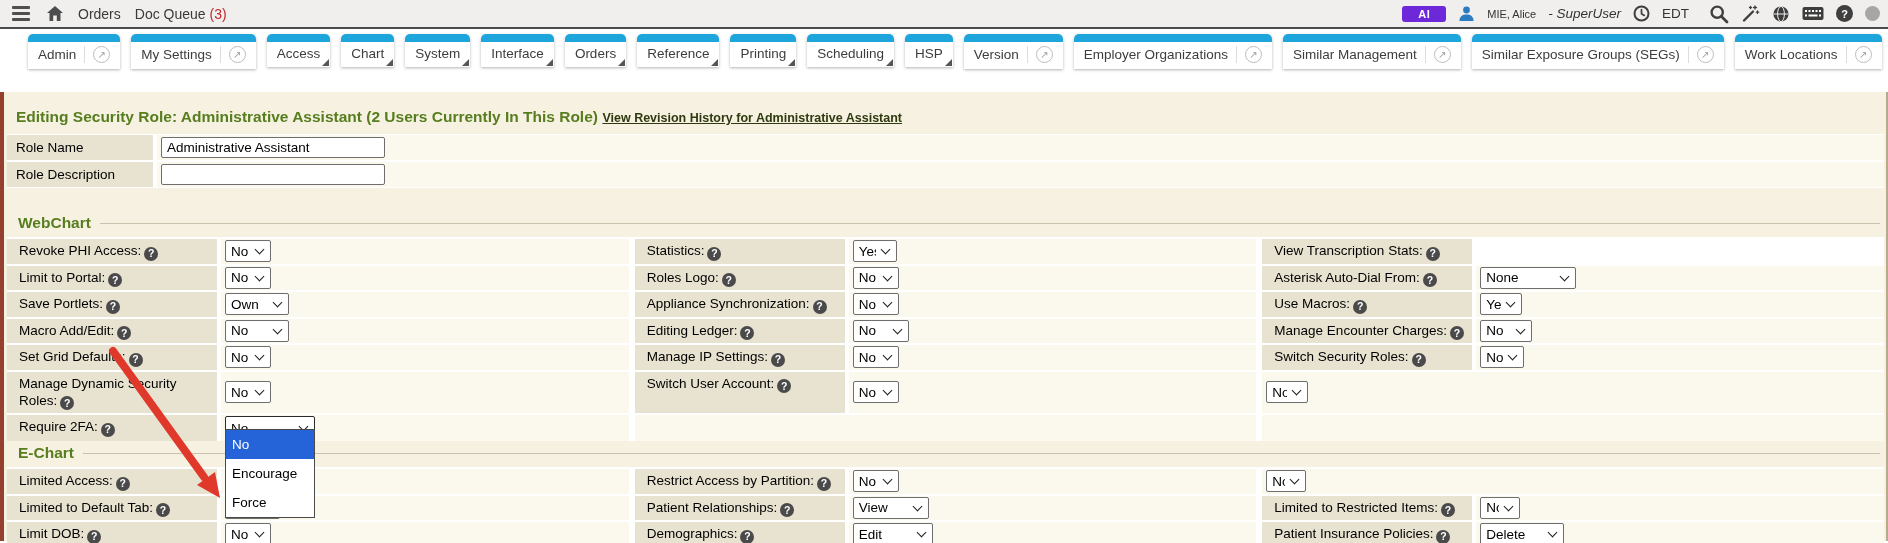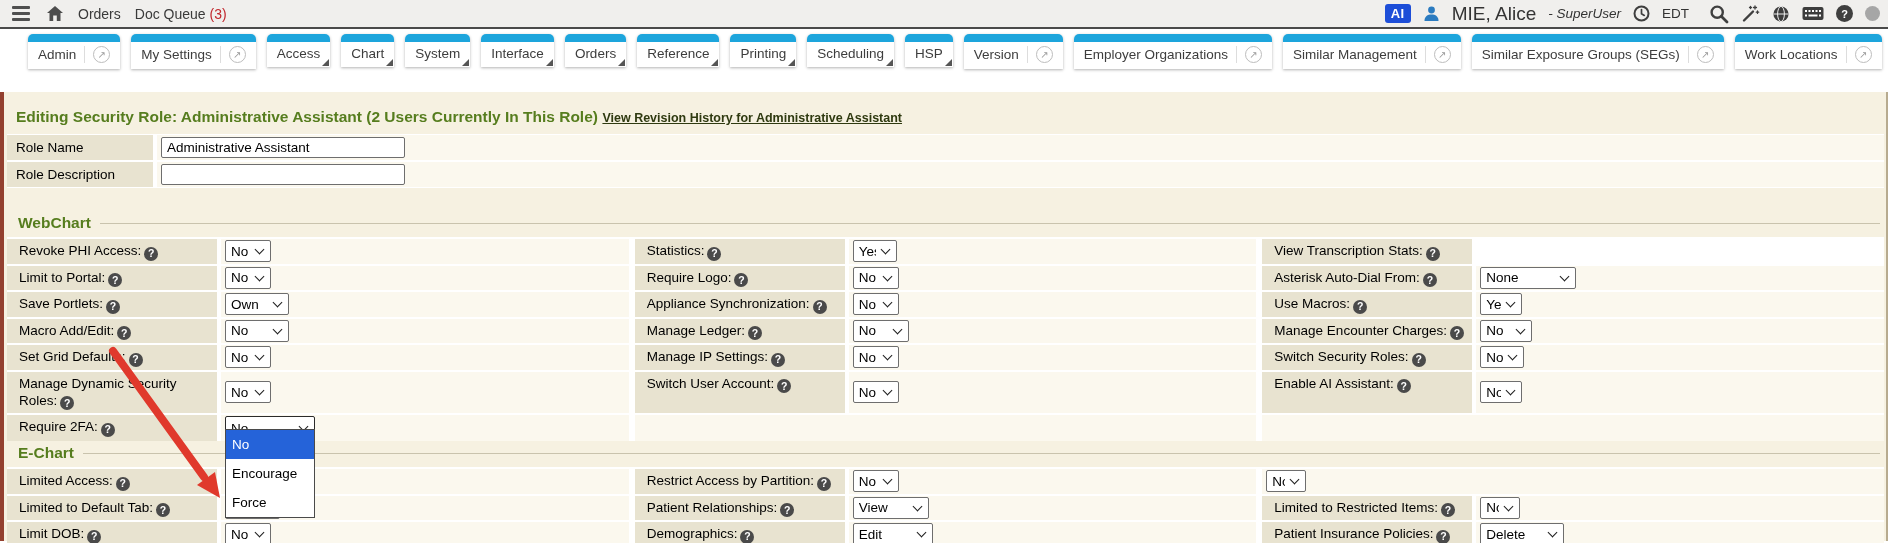--- a/index.html
+++ b/index.html
@@ -14,23 +14,23 @@
   }
   
   .topbar{height:29px; background:#f0efed; border-bottom:2px solid #4a4a4a;
     display:flex; align-items:center; justify-content:space-between; padding:0 8px 0 10px;}
   .tb-left,.tb-right{display:flex; align-items:center; gap:12px;}
   .tb-left{gap:14px;}
   .hamburger{display:inline-flex; flex-direction:column; gap:3px; cursor:pointer; padding:2px;}
   .hamburger i{display:block; width:18px; height:3px; background:#4f4f4f; border-radius:1px;}
   .navitem{font-size:14px; color:#3a3a3a; cursor:pointer; white-space:nowrap;}
   .navitem .cnt{color:var(--badge-red);}
-  .ai-badge{background:#1d4ed8; color:#fff; font-weight:bold; font-size:13px;
-    padding:2px 6px; border-radius:3px; letter-spacing:.5px; cursor:pointer;}
-  .tb-user{font-size:19px; color:#333; white-space:nowrap;}
+  .ai-badge{background:#6d28d9; color:#fff; font-weight:bold; font-size:11px;
+    padding:2px 16px; border-radius:3px; letter-spacing:.5px; cursor:pointer;}
+  .tb-user{font-size:11px; color:#333; white-space:nowrap;}
   .tb-role{font-size:13.5px; color:#333; font-style:italic; white-space:nowrap;}
   .tb-ic{display:inline-flex; align-items:center; cursor:pointer;}
   .help-circle{width:17px; height:17px; border-radius:50%; background:#3f3f3f; color:#fff;
     font-size:11px; font-weight:bold; display:inline-flex; align-items:center; justify-content:center;}
   .gray-dot{width:15px; height:15px; border-radius:50%; background:#a6a6a6; display:inline-block;}
   .tz{font-size:13.5px; color:#333;}
   
   .tabbar{height:44px; background:#fff; display:flex; align-items:flex-start;
     padding:5px 6px 0 28px; gap:11px; white-space:nowrap; overflow:hidden;}
   .tab{position:relative; display:inline-flex; flex-direction:column; cursor:pointer;
@@ -49,21 +49,21 @@
   .heading-row{padding-left:9px; margin-bottom:8px; white-space:nowrap;}
   .heading{color:var(--section-green); font-weight:bold; font-size:15.5px;}
   .rev-link{color:#2f3a10; font-weight:bold; font-size:12.5px; text-decoration:underline;
     cursor:pointer;}
   
   .role-table{background:#fff; padding:1px 0; margin-bottom:25px;}
   .rrow{display:flex; gap:4px; margin:0 0 2px 0;}
   .rrow:last-child{margin-bottom:0;}
   .rlabel{width:146px; background:#e8e3d0; padding:5px 8px 5px 9px; font-size:13.5px; color:#000;}
   .rfield{flex:1; background:#fbf8ee; padding:2px 4px; display:flex; align-items:center;}
-  .rfield input{width:244px; height:21px; border:1px solid #6e6e6e; border-radius:2px;
+  .rfield input{width:224px; height:21px; border:1px solid #6e6e6e; border-radius:2px;
     padding:0 5px; font-size:13.5px; font-family:"Liberation Sans",sans-serif; background:#fff; color:#000;}
   
   .sec-head{display:flex; align-items:center; padding-left:11px; margin:2px 4px 4px 0; height:20px;}
   .sec-title{color:var(--section-green); font-weight:bold; font-size:15.5px; white-space:nowrap;}
   .sec-rule{flex:1; border-top:1px solid #c9c3ad; margin-left:9px;}
   .sec-table{background:#fff; padding-top:2px;}
   .srow{display:grid; grid-template-columns:1fr 1fr 1fr; column-gap:6px; margin-bottom:2px;}
   .sgroup{display:flex; gap:4px; min-height:24px;}
   .glabel{width:210px; flex:0 0 210px; background:#e8e3d0; padding:3px 8px 3px 12px;
     font-size:13.5px; line-height:17px; color:#000;}
@@ -340,21 +340,21 @@
             <div class="sgroup">
               <div class="glabel"><span>Limit to Portal:</span><span class="qmark">?</span></div>
               <div class="gfield">
                 <span class="select" style="width: 46px;">
                   <span class="sval">No</span>
                   <span class="chev"></span>
                 </span>
               </div>
             </div>
             <div class="sgroup">
-              <div class="glabel"><span>Require Logo:</span><span class="qmark">?</span></div>
+              <div class="glabel"><span>Roles Logo:</span><span class="qmark">?</span></div>
               <div class="gfield">
                 <span class="select" style="width: 46px;">
                   <span class="sval">No</span>
                   <span class="chev"></span>
                 </span>
               </div>
             </div>
             <div class="sgroup">
               <div class="glabel"><span>Asterisk Auto-Dial From:</span><span class="qmark">?</span></div>
               <div class="gfield">
@@ -398,21 +398,21 @@
             <div class="sgroup">
               <div class="glabel"><span>Macro Add/Edit:</span><span class="qmark">?</span></div>
               <div class="gfield">
                 <span class="select" style="width: 64px;">
                   <span class="sval">No</span>
                   <span class="chev"></span>
                 </span>
               </div>
             </div>
             <div class="sgroup">
-              <div class="glabel"><span>Manage Ledger:</span><span class="qmark">?</span></div>
+              <div class="glabel"><span>Editing Ledger:</span><span class="qmark">?</span></div>
               <div class="gfield">
                 <span class="select" style="width: 56px;">
                   <span class="sval">No</span>
                   <span class="chev"></span>
                 </span>
               </div>
             </div>
             <div class="sgroup">
               <div class="glabel"><span>Manage Encounter Charges:</span><span class="qmark">?</span></div>
               <div class="gfield">
@@ -465,21 +465,20 @@
             <div class="sgroup">
               <div class="glabel"><span>Switch User Account:</span><span class="qmark">?</span></div>
               <div class="gfield">
                 <span class="select" style="width: 46px;">
                   <span class="sval">No</span>
                   <span class="chev"></span>
                 </span>
               </div>
             </div>
             <div class="sgroup">
-              <div class="glabel"><span>Enable AI Assistant:</span><span class="qmark">?</span></div>
               <div class="gfield">
                 <span class="select" style="width: 42px;">
                   <span class="sval">No</span>
                   <span class="chev"></span>
                 </span>
               </div>
             </div>
           </div>
           <div class="srow">
             <div class="sgroup">

